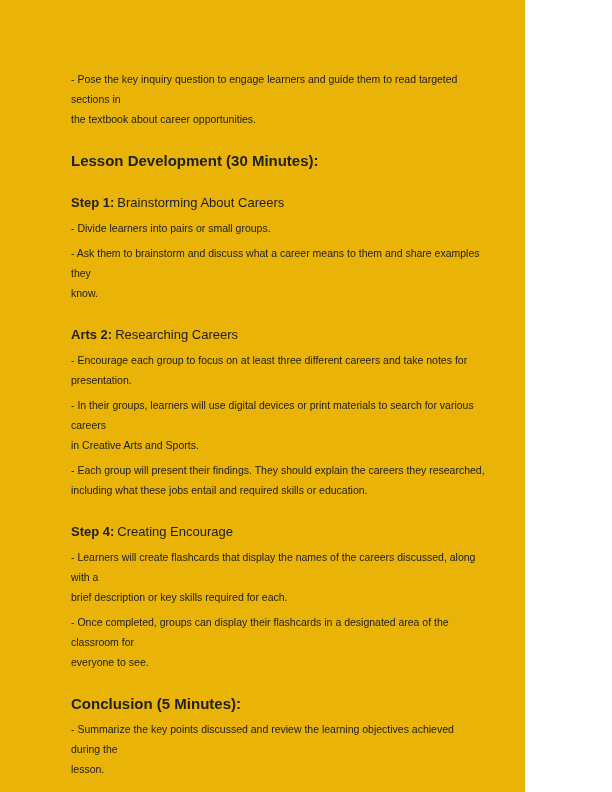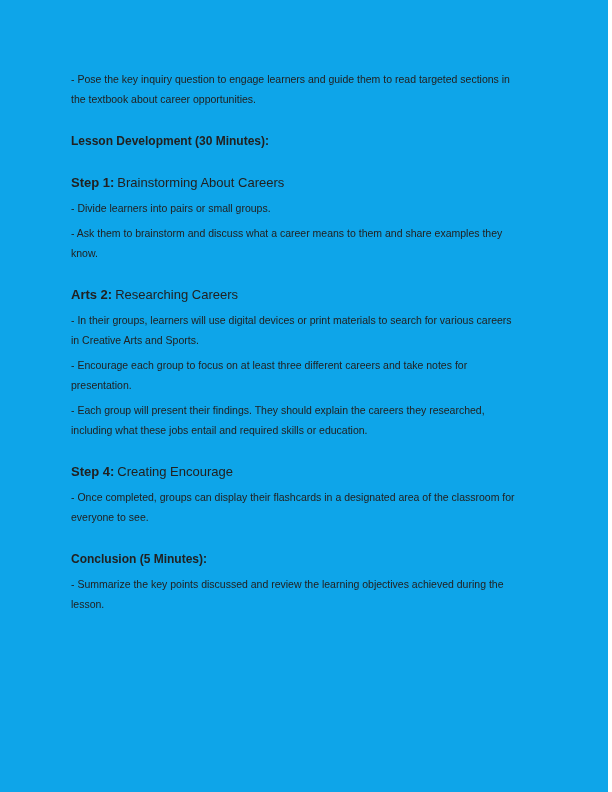--- a/index.html
+++ b/index.html
@@ -9,35 +9,35 @@
   body {
     width: 612px;
     height: 792px;
     background: #ffffff;
     font-family: "Liberation Sans", "DejaVu Sans", sans-serif;
     color: #212121;
     overflow: hidden;
   }
   .page {
     box-sizing: border-box;
-    width: 608px;
+    width: 525px;
     height: 792px;
     padding: 69px 40px 0 71px;
-    background: #0ea5e9;
+    background: #eab308;
   }
   .para {
     font-size: 10.5px;
     line-height: 20px;
     font-weight: 400;
     margin: 0 0 5px 0;
     white-space: pre-line; 
     max-width: 500px;
   }
   .heading {
-    font-size: 12px;
+    font-size: 15px;
     line-height: 20px;
     font-weight: 700;
     margin: 22px 0 5px 0; 
   }
   .step {
     font-size: 13px;
     line-height: 20px;
     font-weight: 400;
     margin: 22px 0 5px 0;
   }
@@ -58,32 +58,34 @@
 
   <p class="step"><span class="step-label">Step 1:</span><span>Brainstorming About Careers</span></p>
 
   <p class="para">- Divide learners into pairs or small groups.</p>
 
   <p class="para">- Ask them to brainstorm and discuss what a career means to them and share examples they
 know.</p>
 
   <p class="step"><span class="step-label">Arts 2:</span><span>Researching Careers</span></p>
 
+  <p class="para">- Encourage each group to focus on at least three different careers and take notes for
+presentation.</p>
+
   <p class="para">- In their groups, learners will use digital devices or print materials to search for various careers
 in Creative Arts and Sports.</p>
-
-  <p class="para">- Encourage each group to focus on at least three different careers and take notes for
-presentation.</p>
 
 
   <p class="para">- Each group will present their findings. They should explain the careers they researched,
 including what these jobs entail and required skills or education.</p>
 
   <p class="step"><span class="step-label">Step 4:</span><span>Creating Encourage</span></p>
 
+  <p class="para">- Learners will create flashcards that display the names of the careers discussed, along with a
+brief description or key skills required for each.</p>
 
   <p class="para">- Once completed, groups can display their flashcards in a designated area of the classroom for
 everyone to see.</p>
 
   <p class="heading">Conclusion (5 Minutes):</p>
 
   <p class="para">- Summarize the key points discussed and review the learning objectives achieved during the
 lesson.</p>
 
 </main>

